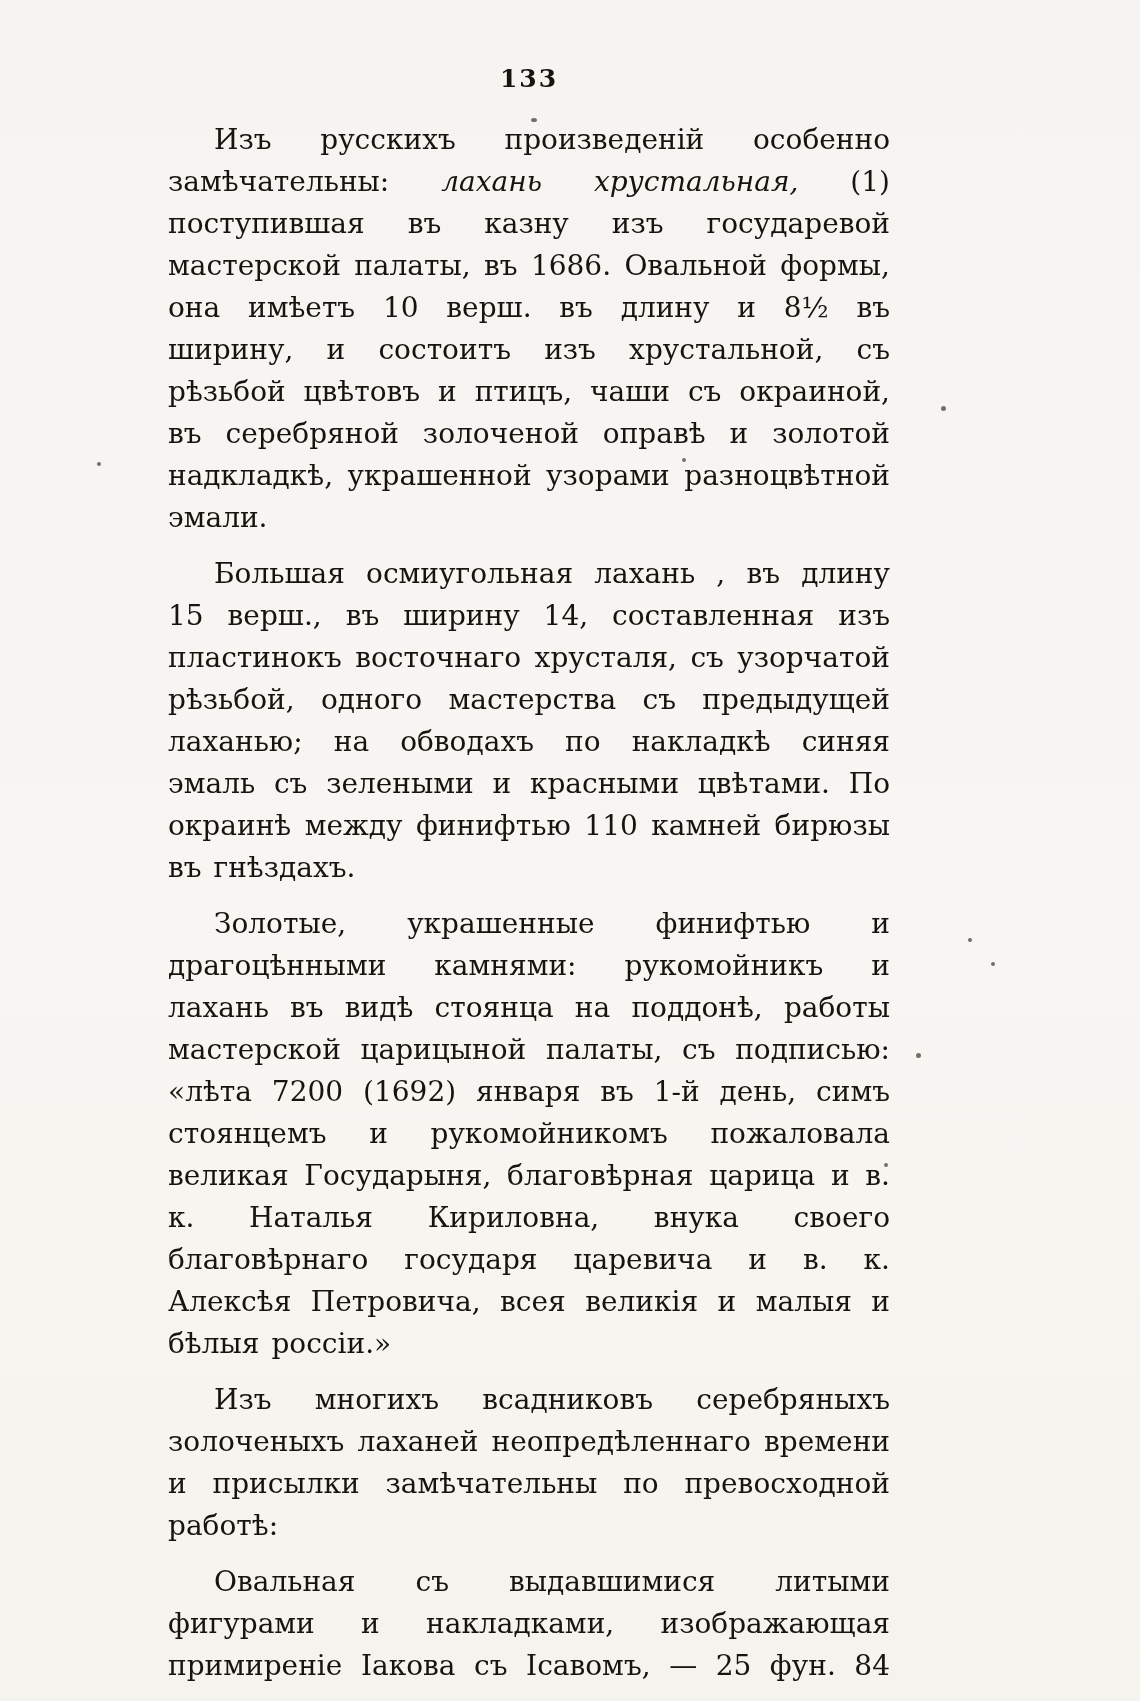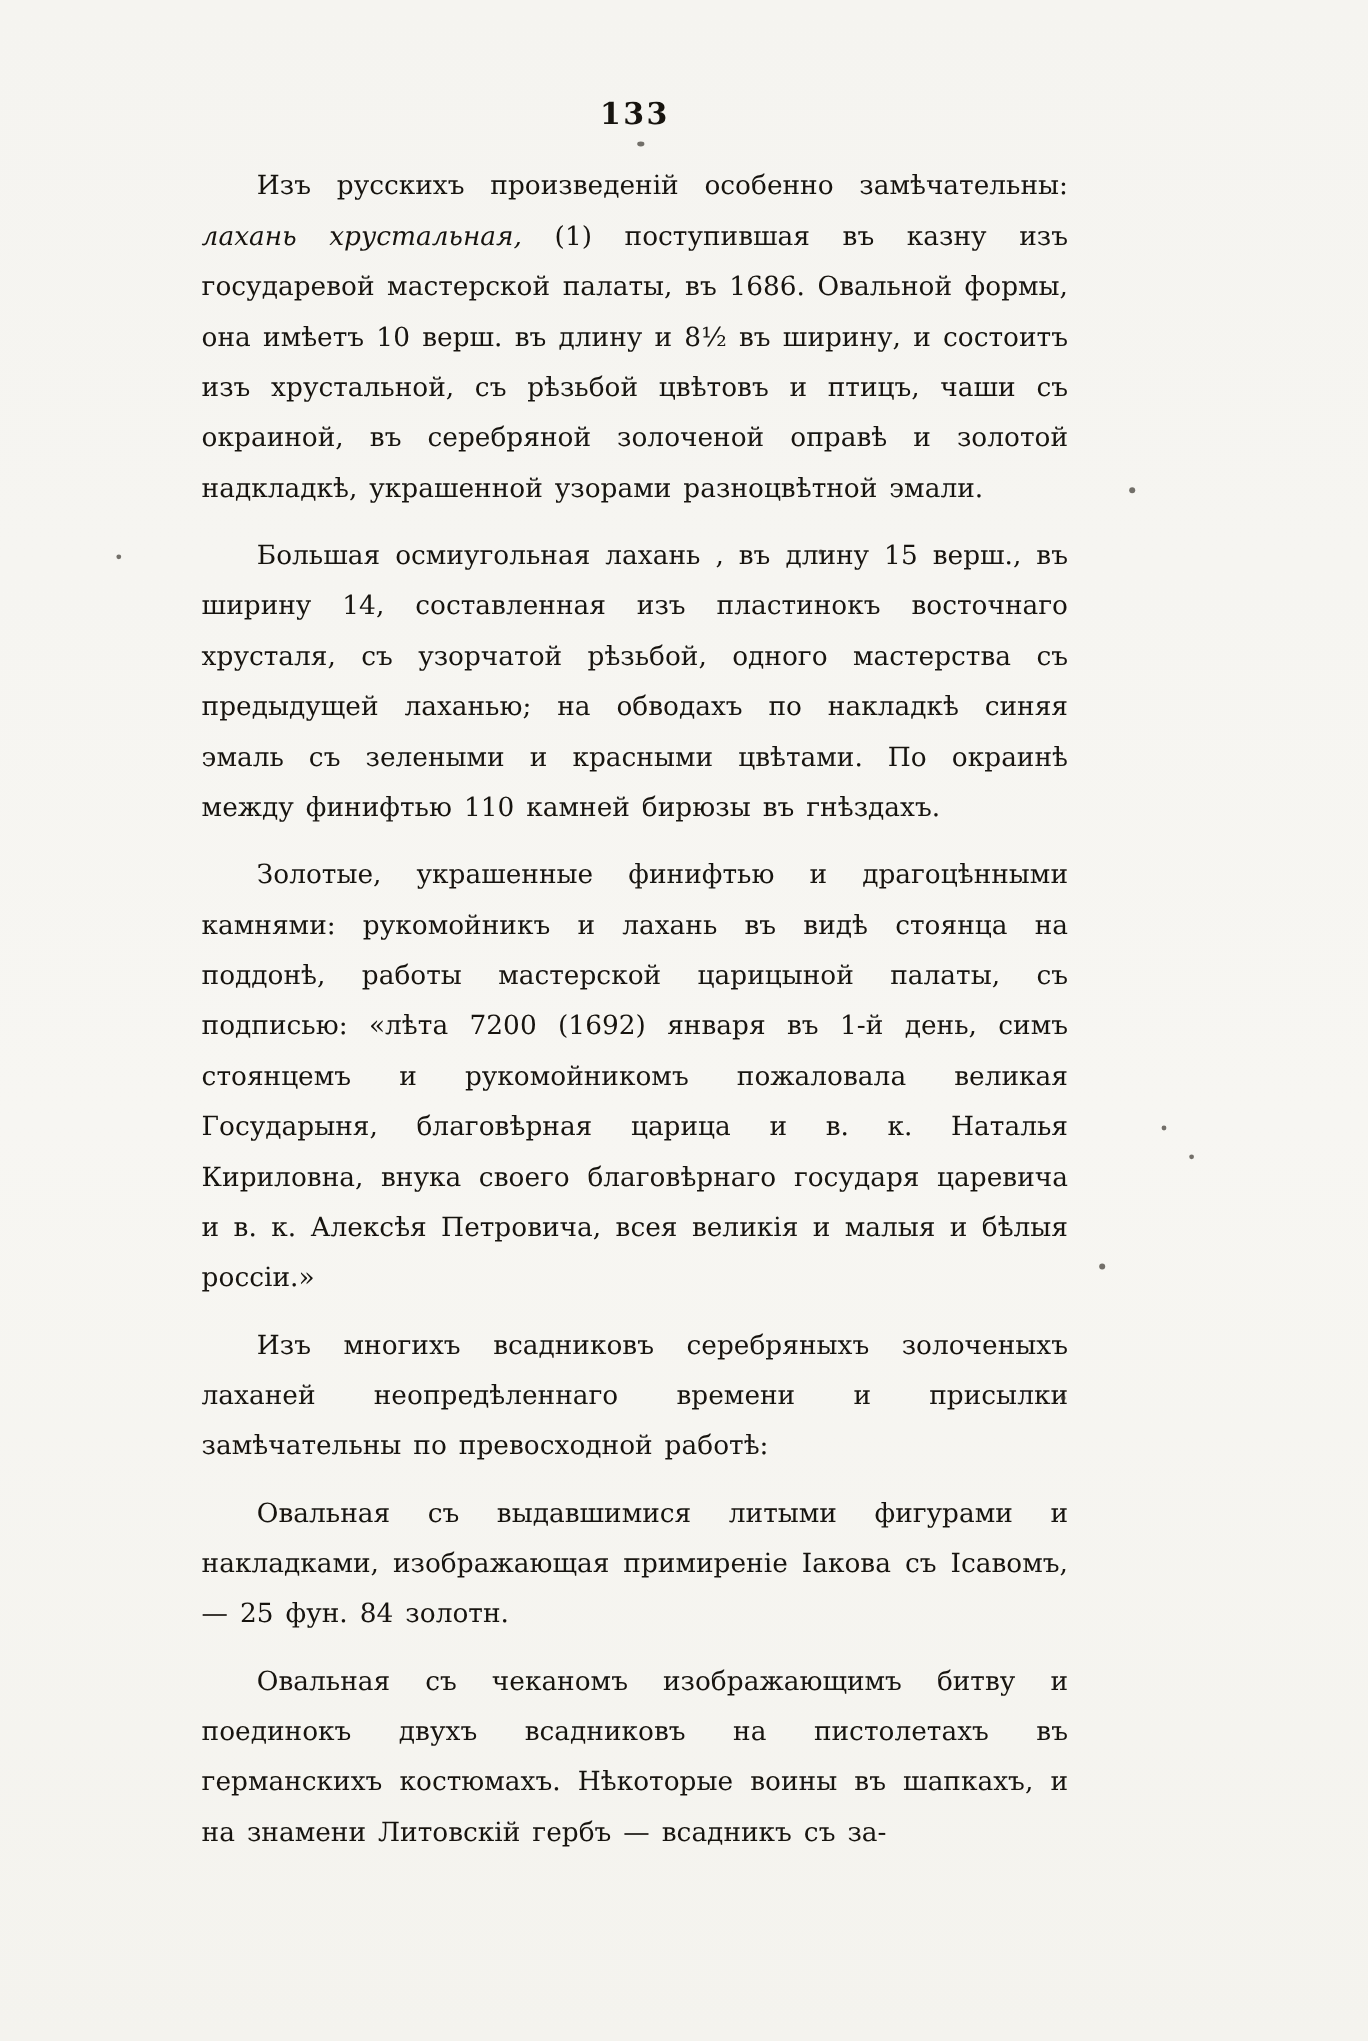--- a/index.html
+++ b/index.html
@@ -9,35 +9,35 @@
   }
   .page {
     position: relative;
     width: 1140px;
     height: 1701px;
     margin: 0 auto;
     box-sizing: border-box;
     background: linear-gradient(180deg, #f5f4f0 0%, #f7f6f2 55%, #f4f3ee 100%);
     font-family: "DejaVu Serif", serif;
     color: #17140f;
-    padding: 80px 250px 0 168px;
+    padding: 64px 250px 0 168px;
     overflow: hidden;
   }
   .page-number {
     text-align: center;
     font-weight: bold;
     font-size: 25px;
     letter-spacing: 2px;
     margin: 0 0 26px 0;
   }
   .body-text p {
     margin: 0 0 14px 0;
     text-indent: 46px;
     text-align: justify;
-    font-size: 22px;
+    font-size: 28px;
     line-height: 42px;
     word-spacing: 3px;
   }
   .body-text .em {
     font-style: italic;
   }
   .speck {
     position: absolute;
     background: #3a362f;
     border-radius: 50%;

